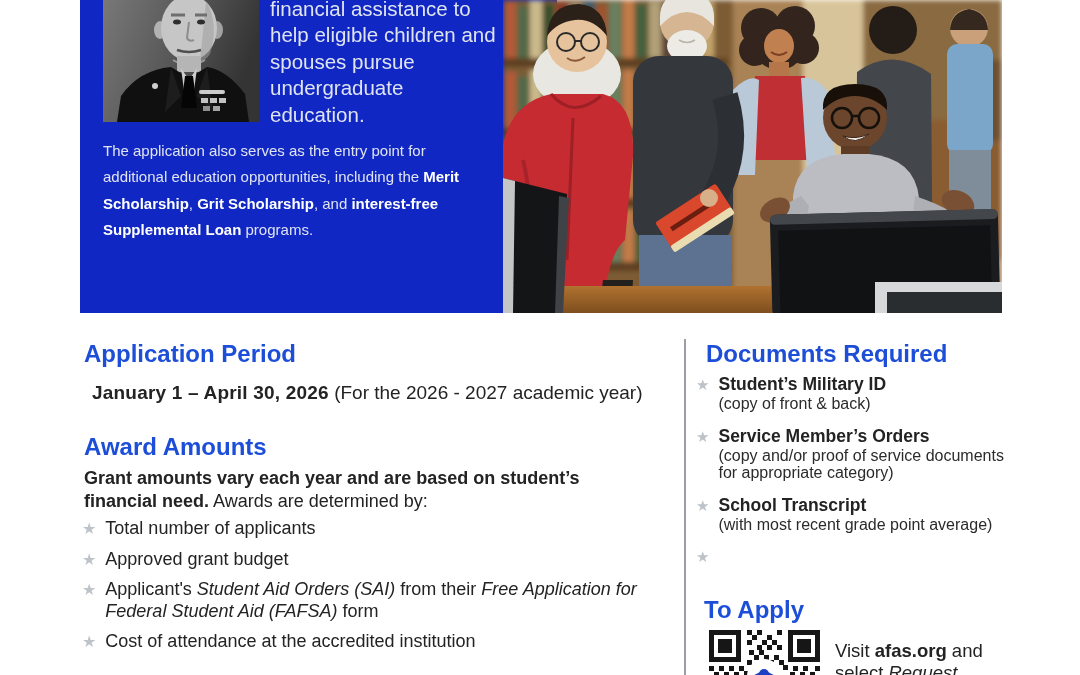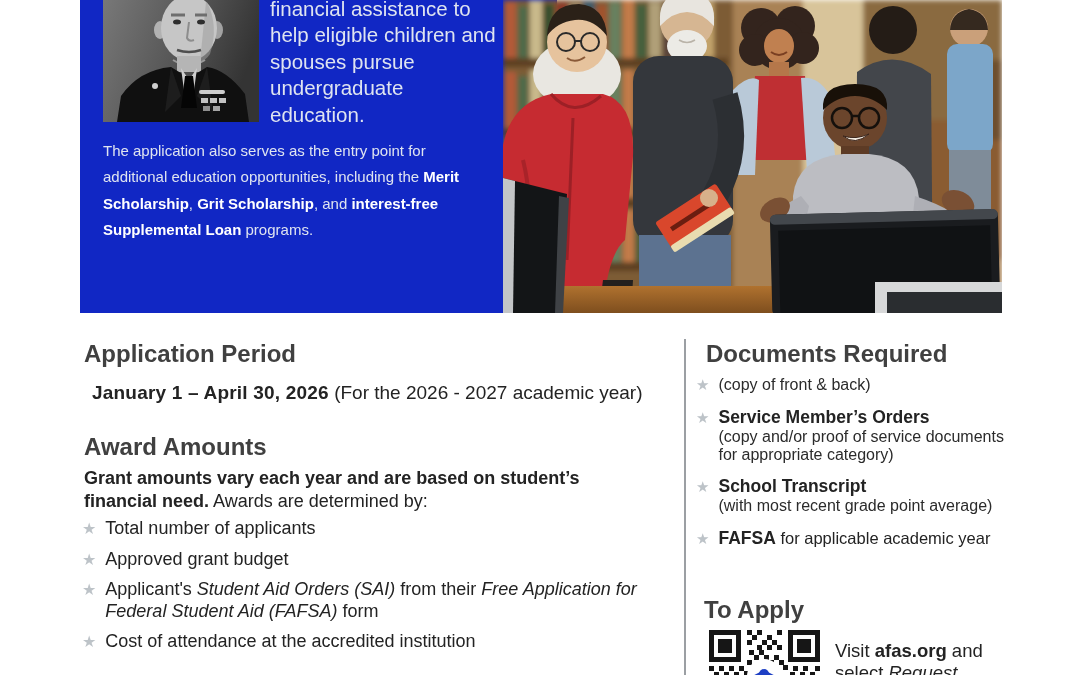--- a/index.html
+++ b/index.html
@@ -20,21 +20,21 @@
   .hero-para {
     position:absolute; left:23px; top:138px; width:378px; margin:0;
     font-size:15px; line-height:26.3px; color:#dfe4f0; font-weight:500;
   }
   .hero-para b { color:#ffffff; }
   .photo {
     position:absolute; left:503px; top:0; width:499px; height:313px; overflow:hidden;
   }
   
   .h-blue {
-    position:absolute; margin:0; font-size:24px; font-weight:bold; color:#404040;
+    position:absolute; margin:0; font-size:24px; font-weight:bold; color:#1d4ed8;
   }
   .h-app   { left:84px;  top:340px; }
   .h-award { left:84px;  top:433px; }
   .h-docs  { left:706px; top:340px; }
   .h-apply { left:704px; top:596px; }
 
   .p-dates { position:absolute; left:84px; top:374px; margin:8px; font-size:19px; }
   .p-dates b { letter-spacing:0.2px; }
   .p-lead  { position:absolute; left:84px; top:467px; margin:0; width:522px;
              font-size:18px; line-height:22.5px; }
@@ -256,42 +256,40 @@
   </ul>
 
   <div class="divider"></div>
 
   <h2 class="h-blue h-docs">Documents Required</h2>
 
   <div class="doc-list">
     <div class="doc-item">
       <span class="star doc-star">★</span>
       <div class="doc-body">
+        <div class="doc-title">Student’s Military ID</div>
         <div class="doc-note">(copy of front &amp; back)</div>
       </div>
     </div>
     <div class="doc-item">
       <span class="star doc-star">★</span>
       <div class="doc-body">
         <div class="doc-title">Service Member’s Orders</div>
         <div class="doc-note">(copy and/or proof of service documents for appropriate category)</div>
       </div>
     </div>
     <div class="doc-item">
       <span class="star doc-star">★</span>
       <div class="doc-body">
         <div class="doc-title">School Transcript</div>
         <div class="doc-note">(with most recent grade point average)</div>
       </div>
     </div>
     <div class="doc-item">
       <span class="star doc-star">★</span>
-      <div class="doc-body">
-        <div class="doc-title"><span>FAFSA</span><span class="doc-inline"> for applicable academic year</span></div>
-      </div>
     </div>
   </div>
 
   <h2 class="h-blue h-apply">To Apply</h2>
 
   <div class="qr">
     <svg width="115" height="115" viewBox="0 0 115 115">
       <rect width="115" height="115" fill="#ffffff"></rect>
       <g fill="#161616">
         <path fill-rule="evenodd" d="M2,2 h32 v32 h-32 Z M7,7 v22 h22 v-22 Z"></path>

